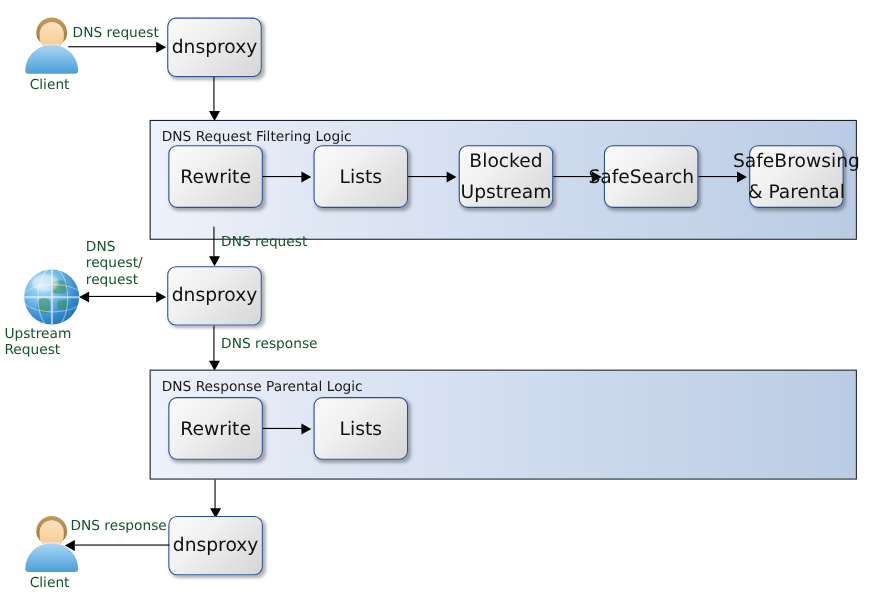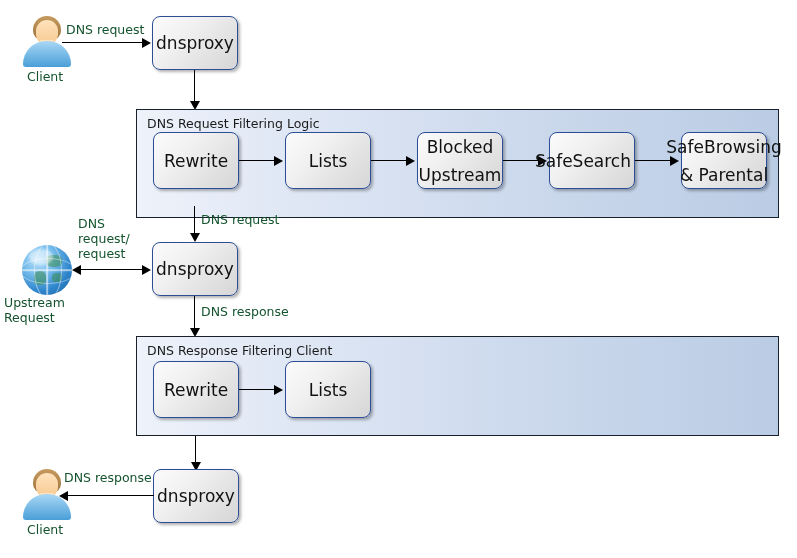--- a/index.html
+++ b/index.html
@@ -161,21 +161,21 @@
 
   <div class="node" style="left:152px;top:242px;width:86px;height:54px;">
     <span>dnsproxy</span>
   </div>
 
   <div class="ln v" style="left:194px;top:296px;height:35px;"></div>
   <div class="arw down" style="left:190px;top:328px;"></div>
   <div class="label" style="left:201px;top:304px;">DNS response</div>
 
   <div class="group" style="left:136px;top:336px;width:643px;height:100px;">
-    <div class="group-title">DNS Response Filtering Client</div>
+    <div class="group-title">DNS Response Parental Logic</div>
   </div>
 
   <div class="node" style="left:153px;top:361px;width:86px;height:57px;">
     <span>Rewrite</span>
   </div>
   <div class="ln h" style="left:239px;top:389px;width:37px;"></div>
   <div class="arw right" style="left:274px;top:385px;"></div>
 
   <div class="node" style="left:285px;top:361px;width:86px;height:57px;">
     <span>Lists</span>

